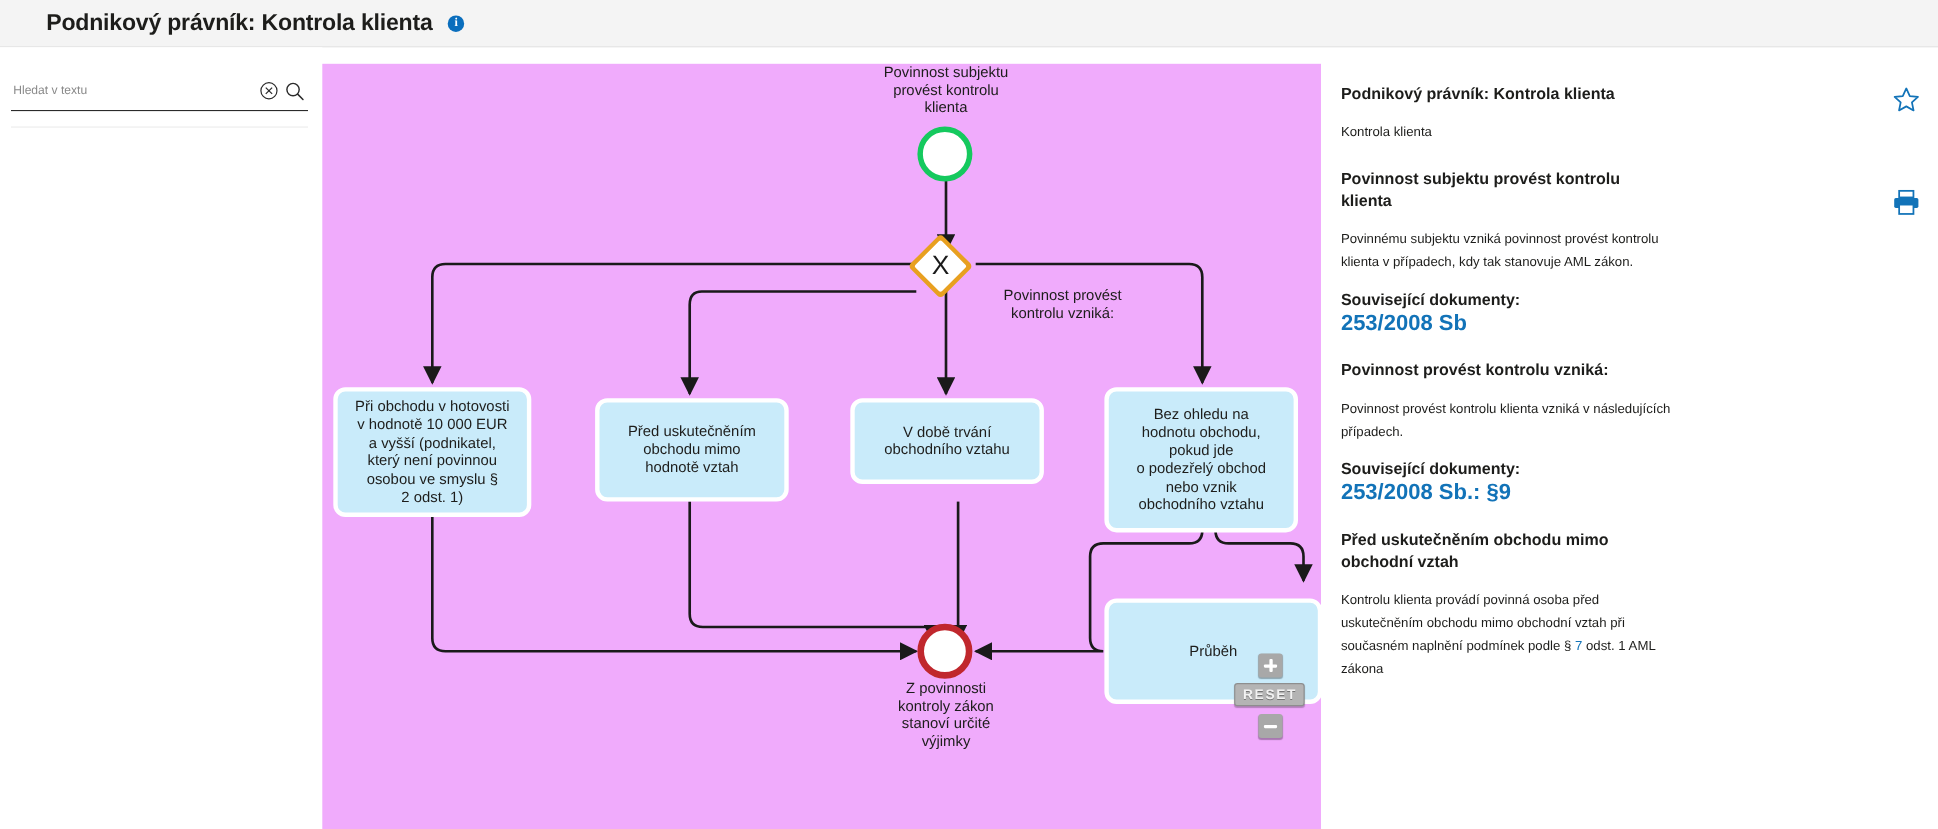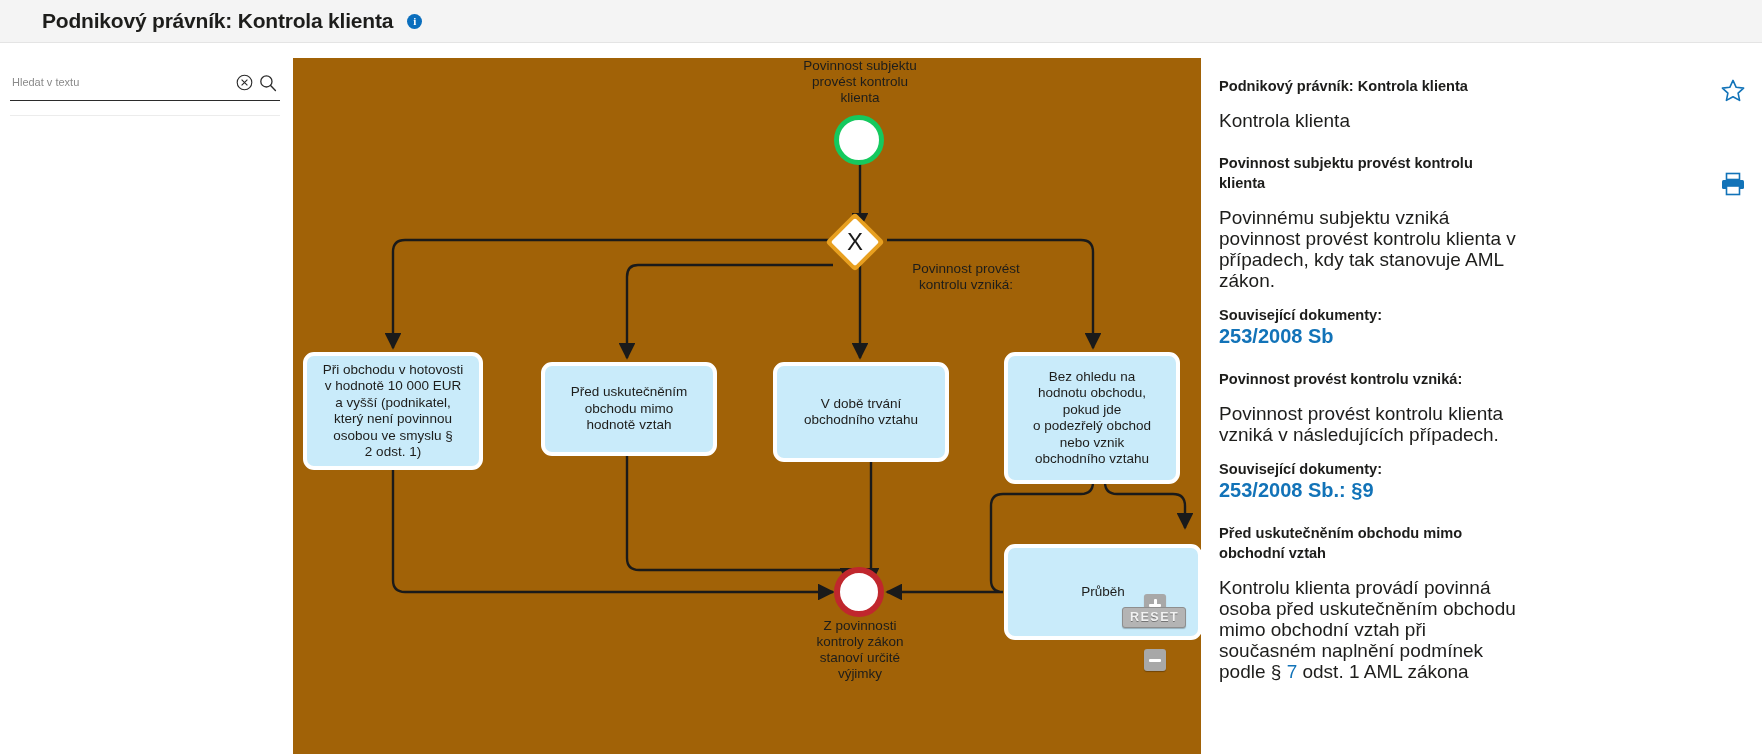--- a/index.html
+++ b/index.html
@@ -47,21 +47,21 @@
     width:24px; height:24px; display:flex; align-items:center; justify-content:center;
     cursor:pointer; margin-bottom:3px;
   }
   #sidebar-divider{
     position:absolute; left:10px; top:72px; width:270px; height:1px; background:#ececec;
   }
 
   
   #canvas{
     position:absolute; left:293px; top:58px; width:908px; height:696px;
-    background:#a16207; overflow:hidden;
+    background:#f0abfc; overflow:hidden;
   }
   #canvas svg{ position:absolute; left:0; top:0; }
 
   .node-label{
     position:absolute; font-size:13.5px; line-height:16px; color:#1d1d1b;
     text-align:center; white-space:pre-line;
   }
   .task-box{
     position:absolute; background:#c9ebfa; border:4px solid #ffffff; border-radius:11px;
     display:flex; align-items:center; justify-content:center; text-align:center;
@@ -93,21 +93,21 @@
   #rightpanel{
     position:absolute; left:1201px; top:58px; width:561px; height:696px;
     background:#ffffff; padding:18px 0 0 18px; overflow:hidden;
   }
   #rp-content{ width:300px; }
   .rp-h{
     font-size:14.6px; font-weight:bold; color:#1d1d1b; line-height:20px;
     margin:0 0 0 0;
   }
   .rp-p{
-    font-size:19px; color:#1d1d1b; line-height:21px; margin:0;
+    font-size:12px; color:#1d1d1b; line-height:21px; margin:0;
   }
   .rp-sub{
     font-size:14.6px; font-weight:bold; color:#1d1d1b; line-height:21px; margin:0;
   }
   .rp-link{
     font-size:20px; color:#1273b8; line-height:21px; cursor:pointer;
     text-decoration:none; display:block;font-weight:bold;
   }
   .rp-gap-l{ height:22px; }
   .rp-gap-m{ height:14px; }
@@ -190,38 +190,38 @@
 
   <div class="task-box" style="left:10px; top:294px; width:180px; height:118px;">Při obchodu v hotovosti
 v hodnotě 10 000 EUR
 a vyšší (podnikatel,
 který není povinnou
 osobou ve smyslu §
 2 odst. 1)</div>
   <div class="task-box" style="left:248px; top:304px; width:176px; height:94px;">Před uskutečněním
 obchodu mimo
 hodnotě vztah</div>
-  <div class="task-box" style="left:480px; top:304px; width:176px; height:100px;">V době trvání
+  <div class="task-box" style="left:480px; top:304px; width:176px; height:78px;">V době trvání
 obchodního vztahu</div>
   <div class="task-box" style="left:711px; top:294px; width:176px; height:132px;">Bez ohledu na
 hodnotu obchodu,
 pokud jde
 o podezřelý obchod
 nebo vznik
 obchodního vztahu</div>
   <div class="task-box" style="left:711px; top:486px; width:198px; height:96px;">Průběh</div>
 
   <div style="position:absolute; left:541px; top:509px; width:50px; height:50px; border:6px solid #c0272d; border-radius:50%; background:#ffffff;"></div>
   <div class="node-label" style="left:491px; top:560px; width:152px;">Z povinnosti
 kontroly zákon
 stanoví určité
 výjimky</div>
 
   <div class="zoom-btn plus" style="left:851px; top:536px;"></div>
-  <div id="reset-btn" style="left:829px; top:549px;">RESET</div>
+  <div id="reset-btn" style="left:829px; top:563px;">RESET</div>
   <div class="zoom-btn minus" style="left:851px; top:591px;"></div>
 </div>
 
 <div id="rightpanel">
 
   <div id="star-icon">
     <svg width="26" height="26" viewBox="0 0 26 26">
       <path d="M13 2.4 L16.2 9.3 L23.6 10.1 L18.1 15.1 L19.6 22.4 L13 18.7 L6.4 22.4 L7.9 15.1 L2.4 10.1 L9.8 9.3 Z" fill="none" stroke="#1273b8" stroke-width="1.6" stroke-linejoin="round"></path>
     </svg>
   </div>

